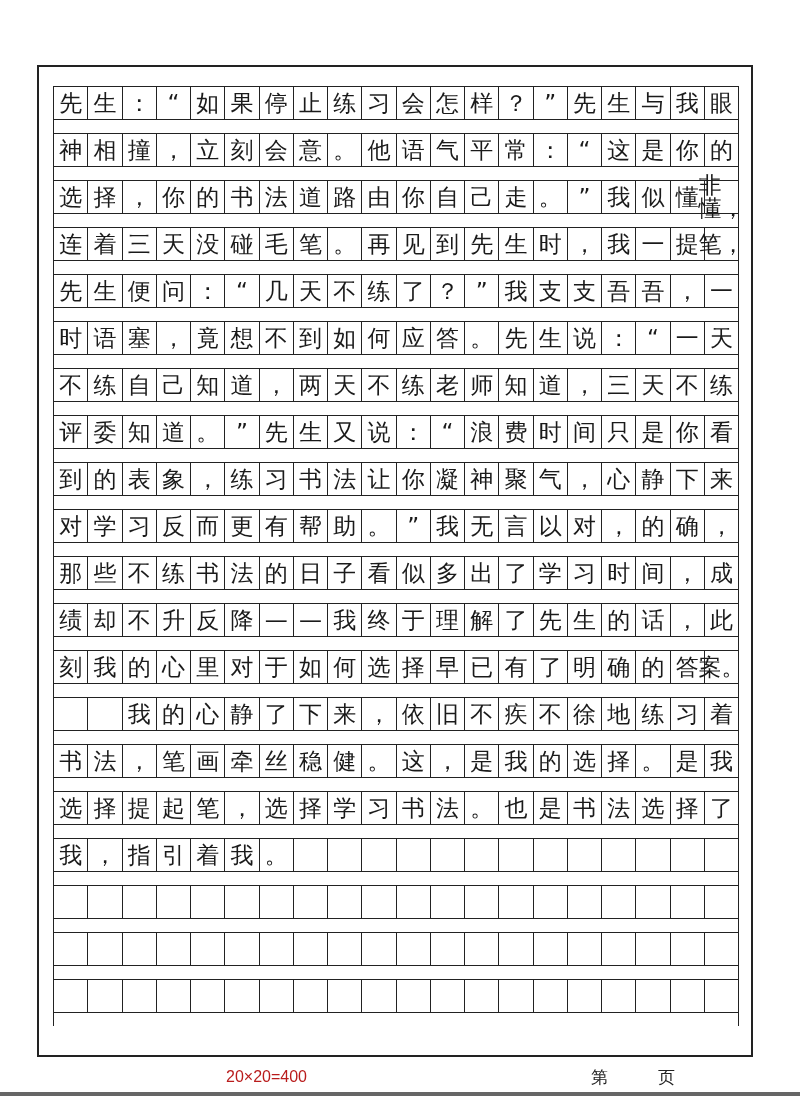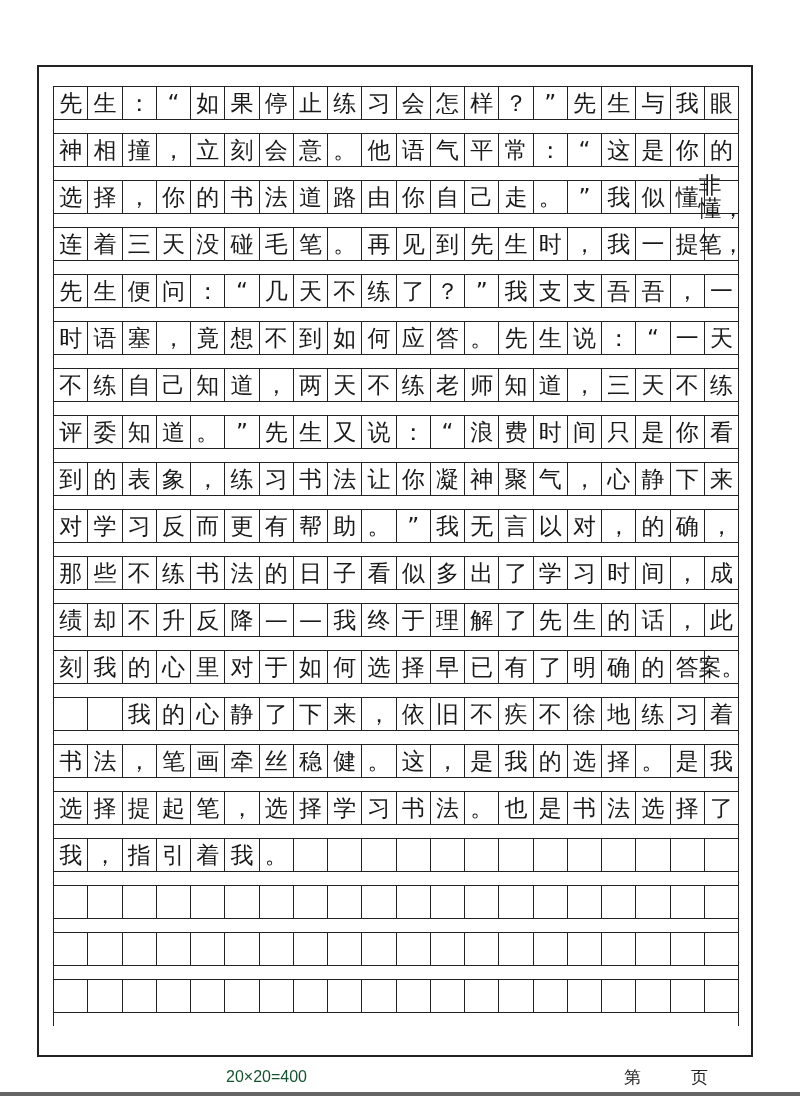--- a/index.html
+++ b/index.html
@@ -3,22 +3,22 @@
 <meta charset="utf-8">
 <style>
   html, body { margin: 0; padding: 0; background: #ffffff; }
   body { width: 800px; height: 1096px; position: relative; overflow: hidden; font-family: "DejaVu Sans", sans-serif; }
   .sheet { position: absolute; left: 37px; top: 65px; width: 716px; height: 992px; border: 2px solid #222; box-sizing: border-box; }
   .grid { position: absolute; left: 53px; top: 86px; width: 686px; }
   .row { position: relative; height: 47px; }
   .row .cells { position: absolute; left: 0; top: 0; width: 686px; height: 34px; display: flex; border-top: 1.5px solid #222; border-bottom: 1.5px solid #222; border-left: 1.5px solid #222; box-sizing: border-box; }
   .row .gap { position: absolute; left: 0; top: 34px; width: 686px; height: 13px; border-left: 1.5px solid #222; border-right: 1.5px solid #222; box-sizing: border-box; }
   .cell { width: 34.3px; height: 100%; border-right: 1.5px solid #222; box-sizing: border-box; display: flex; align-items: center; justify-content: center; font-family: "DejaVu Sans", sans-serif; font-size: 23px; color: #1a1a1a; line-height: 1; }
-  .footer-count { position: absolute; left: 226px; top: 1068px; font-family: "Liberation Sans", sans-serif; font-size: 16px; color: #14532d; }
-  .footer-page { position: absolute; left: 624px; top: 1066px; font-family: Liberation Sans, sans-serif; font-size: 17px; color: #222; }
+  .footer-count { position: absolute; left: 226px; top: 1068px; font-family: "Liberation Sans", sans-serif; font-size: 16px; color: #b91c1c; }
+  .footer-page { position: absolute; left: 591px; top: 1066px; font-family: Liberation Sans, sans-serif; font-size: 17px; color: #222; }
   .footer-page span { display: inline-block; }
   .footer-page .blank { width: 50px; }
   .bottom-strip { position: absolute; left: 0; top: 1092px; width: 800px; height: 4px; background: #666; }
 </style>
 </head>
 <body>
 
 <div class="sheet"></div>
 <div class="grid" id="grid">
     <div class="row">

